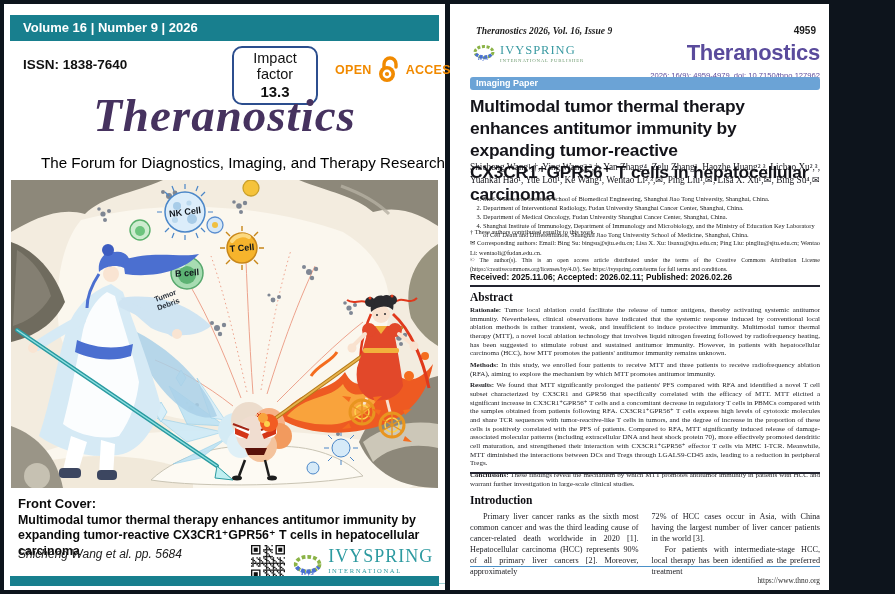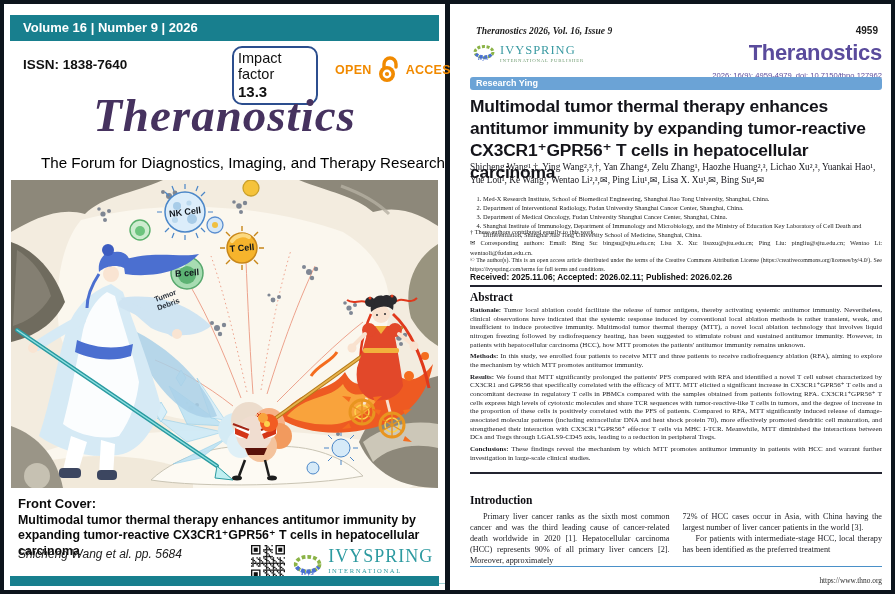--- a/index.html
+++ b/index.html
@@ -3,33 +3,33 @@
 <meta charset="utf-8">
 <style>
   html,body{margin:0;padding:0;}
   body{
     width:895px;height:594px;position:relative;overflow:hidden;
     background:#0d141c;
     font-family:"Liberation Sans","DejaVu Sans",sans-serif;
   }
   .page{position:absolute;top:4px;height:586px;background:#ffffff;}
   .cover{left:4px;width:441px;}
-  .ppage{left:450px;width:441px;}
+  .ppage{left:450px;width:379px;}
 
   
   .cover-banner{
     position:absolute;left:6px;right:6px;top:11px;height:26px;
     background:var(--teal);color:#fff;font-weight:bold;font-size:13px;
     line-height:26px;padding-left:13px;box-sizing:border-box;
   }
   .cover-issn{position:absolute;left:19px;top:53px;font-size:13.5px;font-weight:600;color:#111;}
   .impact-box{
     position:absolute;left:228px;top:42px;width:86px;box-sizing:border-box;
     border:2px solid #2c4e8e;border-radius:10px;background:#fff;
-    padding:2px 4px 3px;
+    text-align:center;padding:2px 4px 3px;
   }
   .impact-box .if-label{font-size:14.5px;color:#111;}
   .impact-box .if-value{font-size:15px;font-weight:bold;color:#111;margin-top:1px;}
   .oa{position:absolute;left:331px;top:52px;display:flex;align-items:center;gap:4px;}
   .oa span{font-size:12.5px;font-weight:bold;color:var(--orange);letter-spacing:.3px;}
   .cover-brand{
     position:absolute;left:0;right:0;top:84px;text-align:center;
     font-family:"Liberation Serif","DejaVu Serif",serif;
     font-style:italic;font-weight:bold;font-size:47px;color:var(--purple-cover);
     letter-spacing:1px;
@@ -634,21 +634,21 @@
         <div class="mh-logo-name">IVYSPRING</div>
         <div class="mh-logo-sub">INTERNATIONAL PUBLISHER</div>
       </div>
     </div>
     <div class="mh-right">
       <div class="mh-brand">Theranostics</div>
       <span class="mh-cite">2026; 16(9): 4959-4979. doi: 10.7150/thno.127962</span>
     </div>
   </div>
 
-  <div class="badge">Research Ying</div>
+  <div class="badge">Imaging Paper</div>
 
   <h1 class="p-title" style="margin:0;">Multimodal tumor thermal therapy enhances antitumor immunity by expanding tumor-reactive CX3CR1⁺GPR56⁺ T cells in hepatocellular carcinoma</h1>
 
   <div class="p-authors">Shicheng Wang¹,†, Ying Wang²,³,†, Yan Zhang⁴, Zelu Zhang¹, Haozhe Huang²,³, Lichao Xu²,³, Yuankai Hao¹, Yue Lou¹, Ke Wang¹, Wentao Li²,³,✉, Ping Liu¹,✉, Lisa X. Xu¹,✉, Bing Su⁴,✉</div>
 
   <div class="p-affil">
     <ol>
       <li>Med-X Research Institute, School of Biomedical Engineering, Shanghai Jiao Tong University, Shanghai, China.</li>
       <li>Department of Interventional Radiology, Fudan University Shanghai Cancer Center, Shanghai, China.</li>
       <li>Department of Medical Oncology, Fudan University Shanghai Cancer Center, Shanghai, China.</li>

